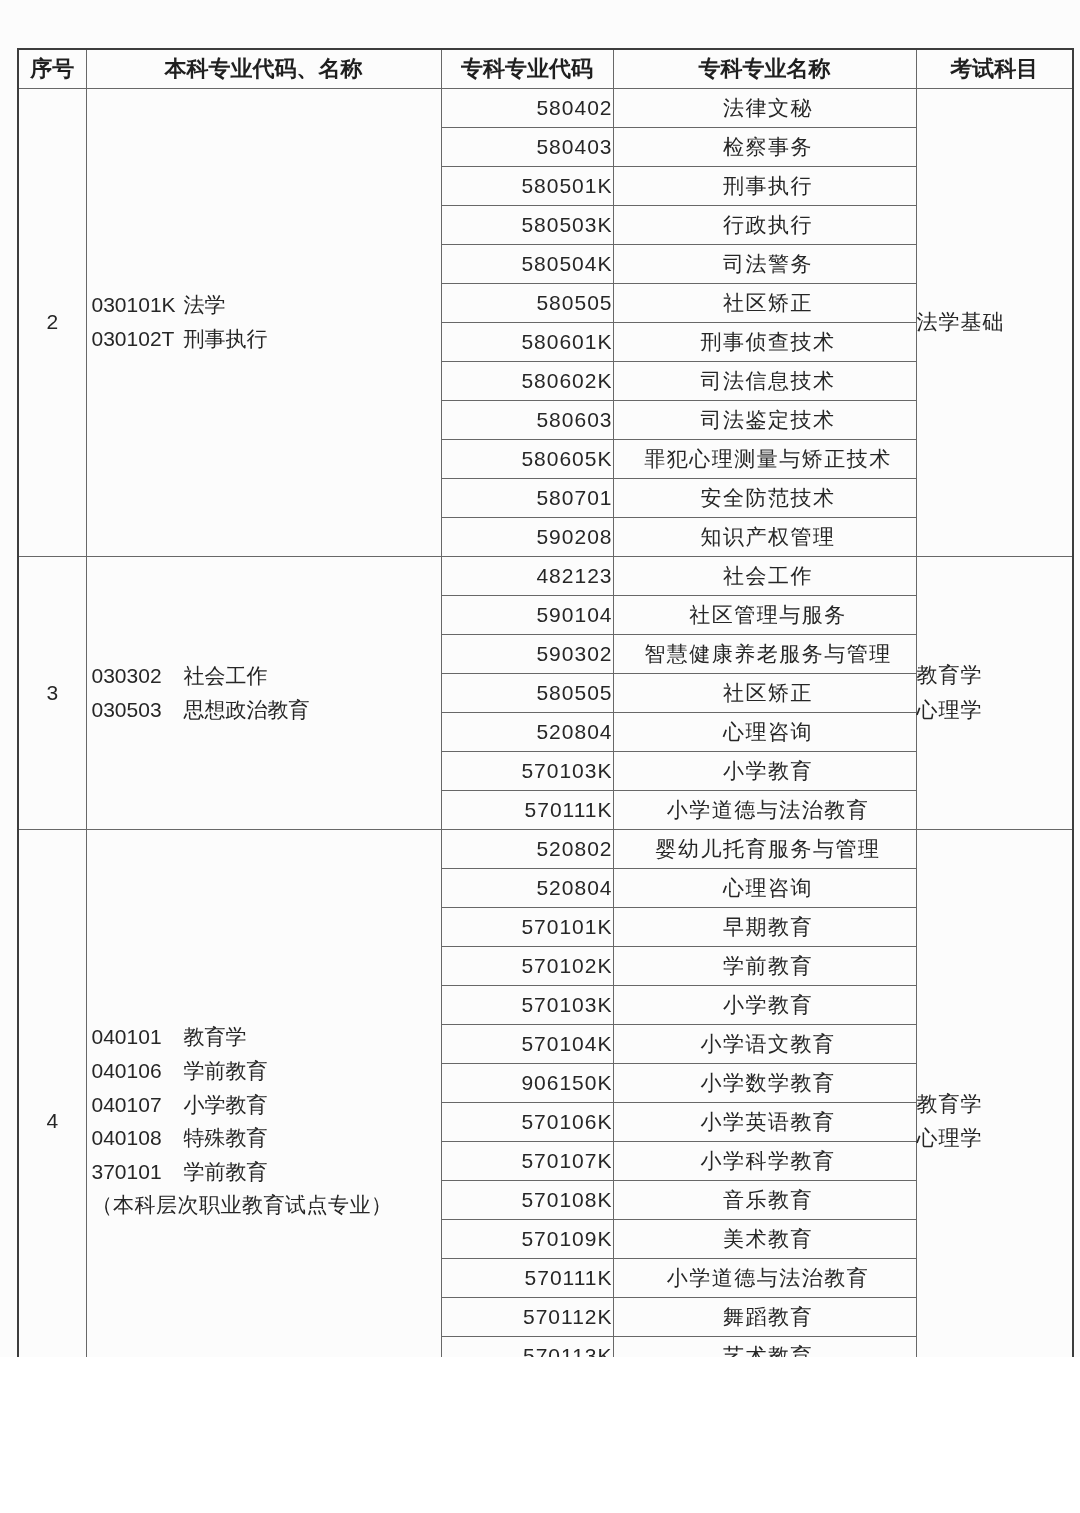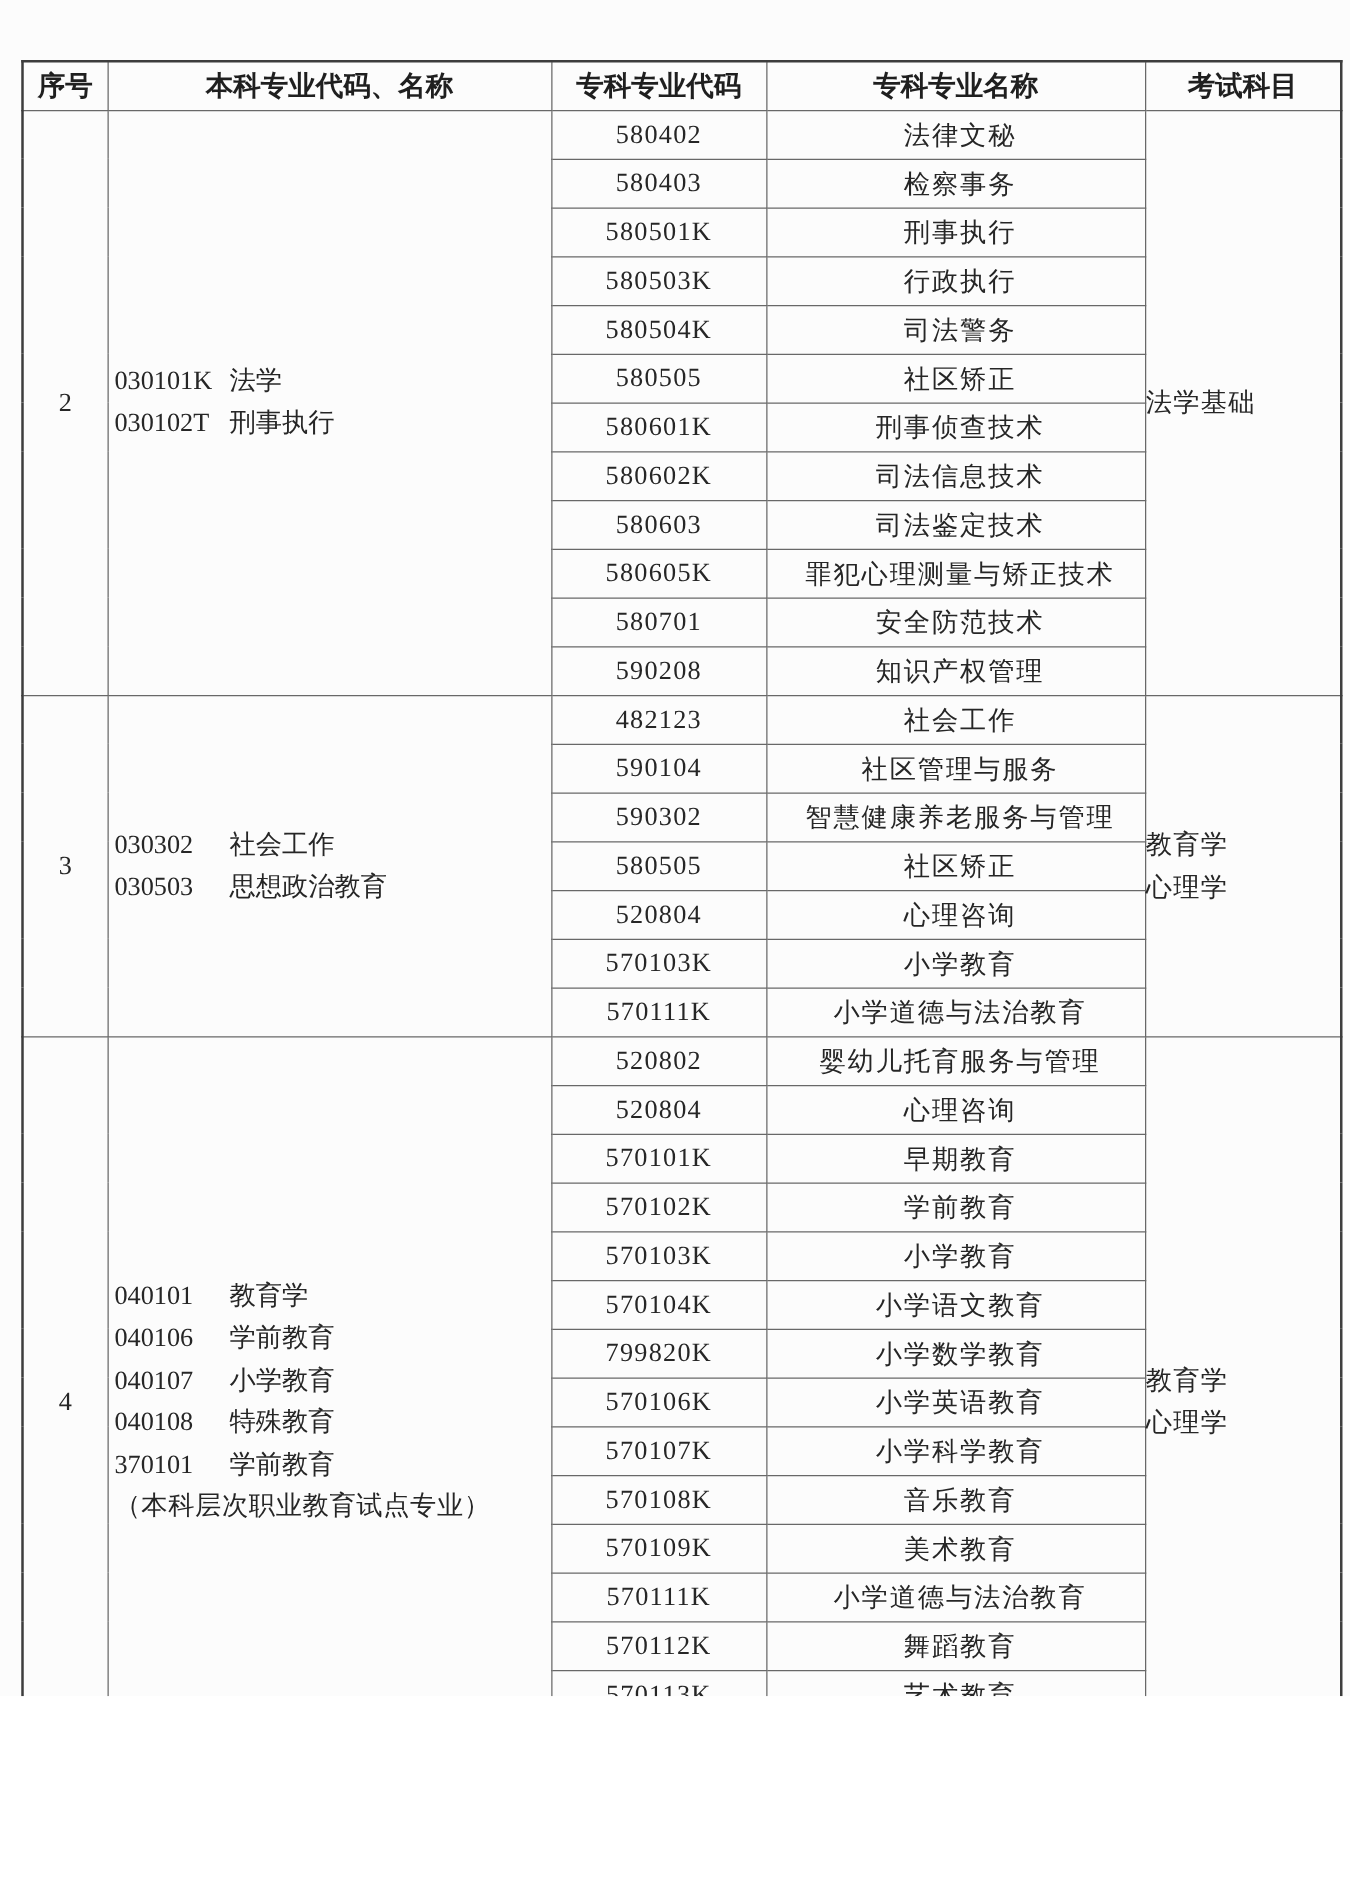--- a/index.html
+++ b/index.html
@@ -1,20 +1,20 @@
 <!DOCTYPE html>
 <html><head>
 <meta charset="utf-8">
 <style>
   html,body{margin:0;padding:0;background:#ffffff;}
   .page{
     position:relative;
     width:1080px;height:1357px;
     background:#fcfcfc;
-    font-family:Liberation Serif, serif;
+    font-family:Liberation Sans, sans-serif;
     color:#262626;
     overflow:hidden;
   }
   table.spec-table{
     position:absolute;left:17px;top:48px;
     border-collapse:collapse;
     table-layout:fixed;
     width:1055px;
     border:2px solid #3d3d3d;
   }
@@ -43,21 +43,21 @@
   td.ug-cell{
     padding:4px 2px 4px 5px;
     font-size:21px;
     line-height:1.6;
     margin-top:20px;
   }
   .ug-line{display:flex;align-items:baseline;white-space:nowrap;}
   .ug-code{flex:0 0 92px;}
   .ug-note{white-space:nowrap;letter-spacing:0.5px;}
   td.code-cell{
-    text-align:center;
+    text-align:right;
     font-size:21px;
     letter-spacing:1px;
   }
   td.name-cell{
     text-align:center;
     padding-left:7px;
     font-size:21px;
     letter-spacing:1.5px;
   }
   td.exam-cell{
@@ -253,21 +253,21 @@
         </tr>
       <tr>
           <td class="code-cell">570103K</td>
           <td class="name-cell">小学教育</td>
         </tr>
       <tr>
           <td class="code-cell">570104K</td>
           <td class="name-cell">小学语文教育</td>
         </tr>
       <tr>
-          <td class="code-cell">799820K</td>
+          <td class="code-cell">906150K</td>
           <td class="name-cell">小学数学教育</td>
         </tr>
       <tr>
           <td class="code-cell">570106K</td>
           <td class="name-cell">小学英语教育</td>
         </tr>
       <tr>
           <td class="code-cell">570107K</td>
           <td class="name-cell">小学科学教育</td>
         </tr>

